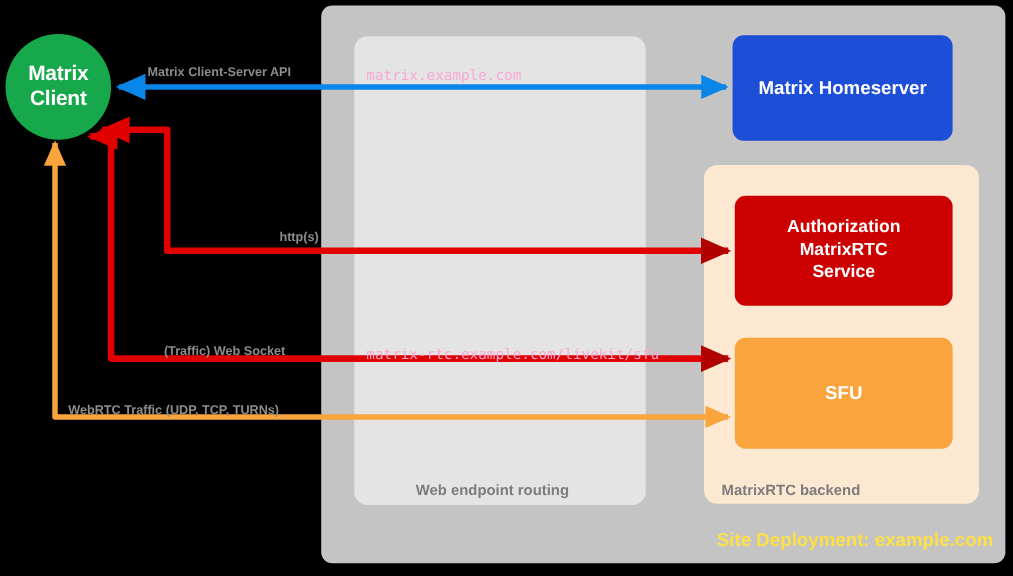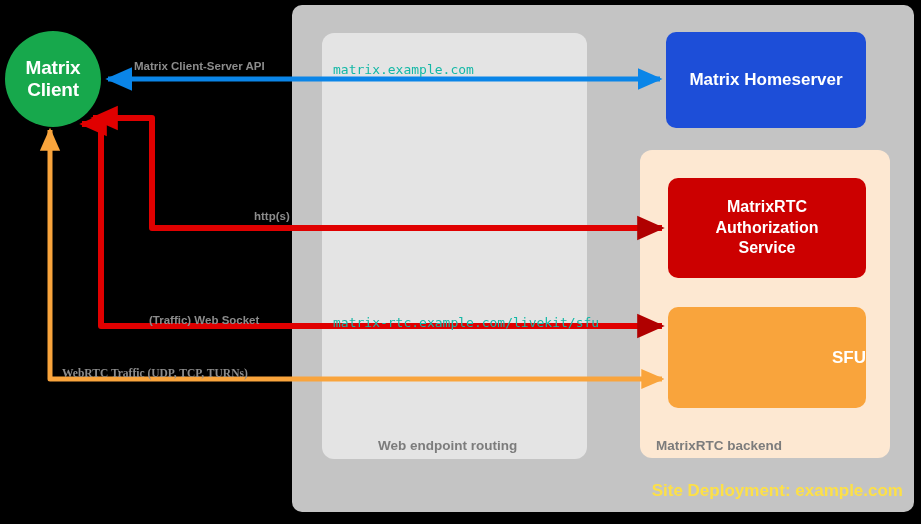--- a/index.html
+++ b/index.html
@@ -111,21 +111,21 @@
     position: absolute;
     left: 668px;
     top: 307px;
     width: 198px;
     height: 101px;
     border-radius: 10px;
     background: #f9a43c;
     color: #ffffff;
     display: flex;
     align-items: center;
-    justify-content: flex-end;
+    justify-content: center;
     font-size: 17px;
     font-weight: bold;
     text-align: center;
   }
 
   
   .zone-caption {
     position: absolute;
     font-size: 13.5px;
     font-weight: bold;
@@ -149,27 +149,27 @@
     position: absolute;
     font-size: 11.5px;
     font-weight: bold;
     color: #8c8c8c;
     white-space: nowrap;
   }
   .url-label {
     position: absolute;
     font-family: "DejaVu Sans Mono", "Liberation Mono", monospace;
     font-size: 13px;
-    color: #14b8a6;
+    color: #f9a8d4;
     white-space: nowrap;
   }
   .lbl-cs-api   { left: 134px; top: 60px; }
   .lbl-https    { left: 233px; top: 210px; padding-left: 21px; }
   .lbl-ws       { left: 149px; top: 314px; }
-  .lbl-webrtc   { left: 62px;  top: 367px; font-family: Liberation Serif, serif; }
+  .lbl-webrtc   { left: 62px;  top: 367px; }
 
   .url-matrix   { left: 333px; top: 62px; }
   .url-jwt      { left: 333px; top: 211px; }
   .url-sfu      { left: 333px; top: 315px; }
 </style>
 </head>
 <body>
 
 <div id="canvas">
 
@@ -209,22 +209,22 @@
     <span>Matrix</span>
     <span>Client</span>
   </div>
 
   <div class="homeserver-node">
     <span>Matrix Homeserver</span>
   </div>
 
   <div class="auth-node">
     <div>
+      <div>Authorization</div>
       <div>MatrixRTC</div>
-      <div>Authorization</div>
       <div>Service</div>
     </div>
   </div>
 
   <div class="sfu-node">
     <span>SFU</span>
   </div>
 
   <div class="edge-label lbl-cs-api">Matrix Client-Server API</div>
   <div class="edge-label lbl-https">http(s)</div>

